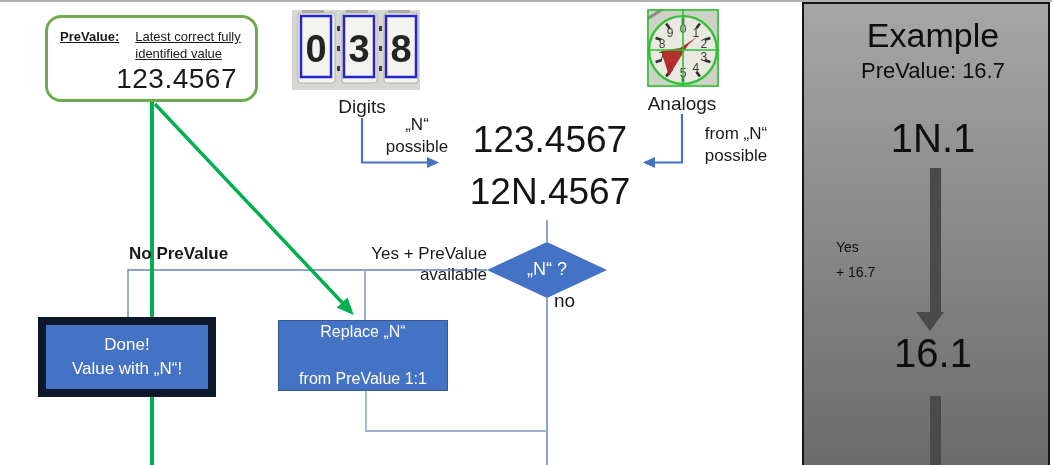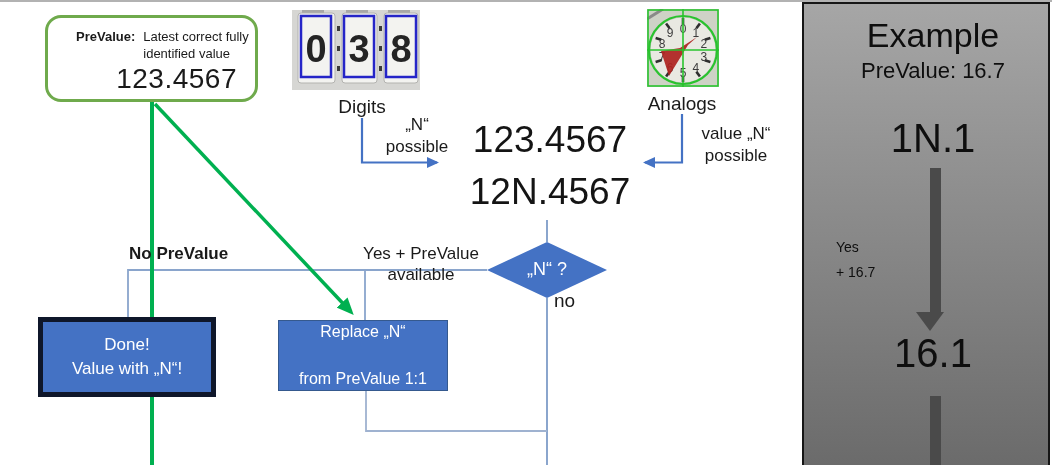--- a/index.html
+++ b/index.html
@@ -13,46 +13,46 @@
   #connector-layer { z-index:1; }
   #over-layer { z-index:3; }
   .abs { position:absolute; }
   .z2 { z-index:2; }
 
   
   .prevalue-box {
     left:45px; top:13px; width:213px; height:87px; background:#ffffff;
     border:3px solid #6faa4c; border-radius:16px;
   }
-  .pv-head { display:flex; gap:8px; padding:10px 6px 0 28px; font-size:13px; line-height:17px; }
+  .pv-head { display:flex; gap:16px; padding:10px 6px 0 12px; font-size:13px; line-height:17px;text-decoration:underline; }
   .pv-label { font-weight:bold; white-space:nowrap; }
   .pv-desc { width:136px; }
   .pv-value { font-size:28px; text-align:right; padding-right:18px; margin-top:1px; letter-spacing:0.5px; }
 
   
   .digits-img { left:292px; top:8px; }
   .digits-caption { left:312px; top:94px; width:100px; text-align:center; font-size:19px; }
   .n-note { left:372px; top:112px; width:90px; text-align:center; font-size:17px; line-height:22px; }
   .analogs-img { left:647px; top:7px; }
   .analogs-caption { left:632px; top:91px; width:100px; text-align:center; font-size:19px; }
   .never-note { left:688px; top:121px; width:96px; text-align:center; font-size:17px; line-height:22px; }
 
   
   .readout { left:445px; top:112px; width:210px; text-align:center; font-size:37px; line-height:52px; color:#141414; }
 
   
-  .yes-label { left:355px; top:241px; width:132px; text-align:center; font-size:17px; line-height:21px; }
+  .yes-label { left:355px; top:241px; width:132px; text-align:right; font-size:17px; line-height:21px; }
   .no-label { left:554px; top:288px; font-size:19px; }
   .noprevalue-label { left:129px; top:242px; font-size:17px; font-weight:bold; }
   .diamond-label { left:497px; top:257px; width:100px; text-align:center; font-size:18px; color:#ffffff; }
 
   
   .done-box {
     left:38px; top:315px; width:178px; height:80px; background:#4472c4;
-    border:5px solid #0f172a; color:#ffffff; font-size:17px; line-height:24px;
+    border:8px solid #0f172a; color:#ffffff; font-size:17px; line-height:24px;
     display:flex; flex-direction:column; align-items:center; justify-content:center; text-align:center;
   }
   .replace-box {
     left:278px; top:318px; width:170px; height:71px; background:#4472c4;
     border:1px solid #35598e; color:#ffffff; font-size:16px; line-height:22px;
     display:flex; flex-direction:column; align-items:center; justify-content:space-between; text-align:center;
   }
 
   
   .example-panel {
@@ -185,21 +185,21 @@
     <g stroke="#29c32e" fill="none">
       <circle cx="36" cy="41" r="34" stroke-width="2.2"></circle>
       <line x1="0" y1="41" x2="72" y2="41" stroke-width="1.6"></line>
       <line x1="36" y1="0" x2="36" y2="78" stroke-width="1.6"></line>
       <rect x="1" y="1" width="70" height="76" stroke-width="1.6"></rect>
     </g>
   </svg>
   <div class="abs z2 analogs-caption">Analogs</div>
 
   <div class="abs z2 never-note">
-    <div>value „N“</div>
+    <div>from „N“</div>
     <div>possible</div>
   </div>
 
   <div class="abs z2 yes-label">
     <div>Yes + PreValue</div>
     <div>available</div>
   </div>
   <div class="abs z2 no-label">no</div>
   <div class="abs z2 noprevalue-label">No PreValue</div>
   <div class="abs z2 diamond-label">„N“ ?</div>

